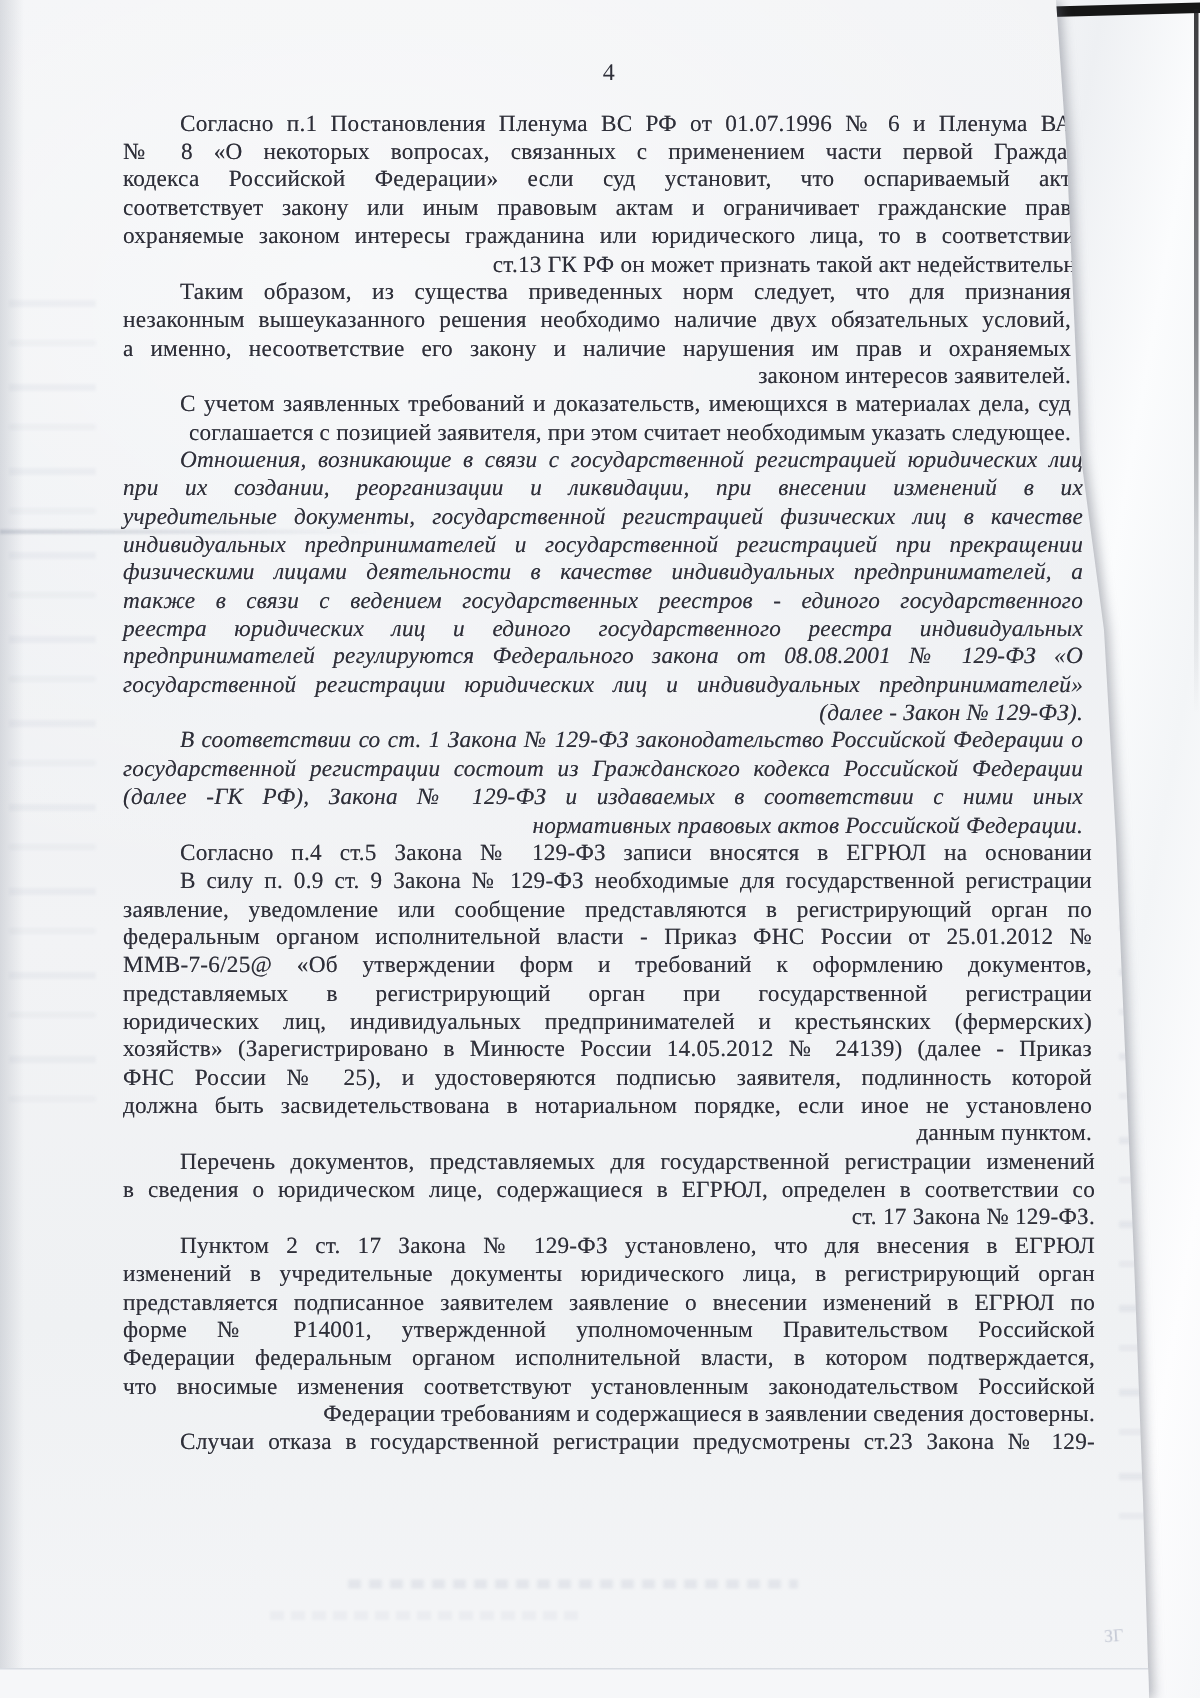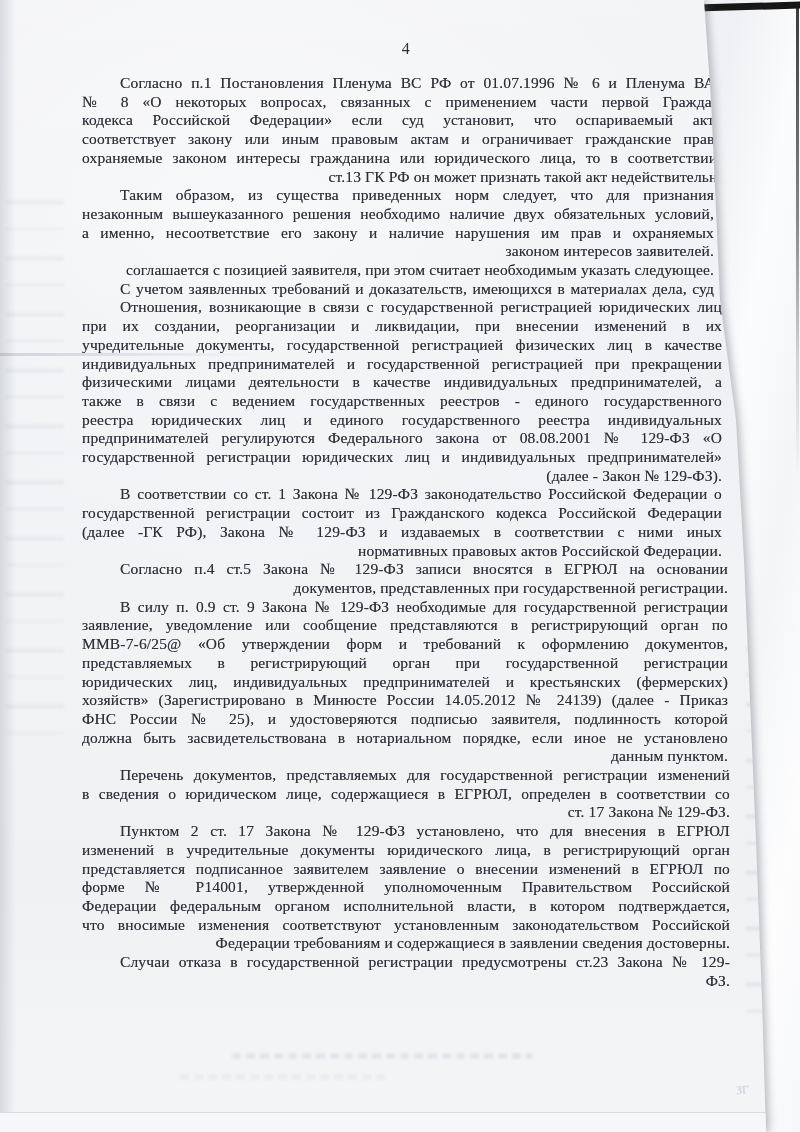--- a/index.html
+++ b/index.html
@@ -72,21 +72,21 @@
   .para{font-size:15.5px;line-height:18.7px;letter-spacing:.15px;}
   .para .line{
     text-align:justify;text-align-last:justify;white-space:nowrap;
     text-shadow:0 0 .4px rgba(46,47,57,.6);
   }
   .para .line.last{text-align:right;text-align-last:auto;}
   .para .line.first{text-indent:38px;}
   
   .para:nth-child(1){width:660px;}
   .para:nth-child(2),.para:nth-child(3){width:632px;}
-  .para:nth-child(4),.para:nth-child(5){width:640px;}
+  .para:nth-child(4),.para:nth-child(5){width:640px;font-style:italic;}
   .para:nth-child(6),.para:nth-child(7){width:646px;}
   .para:nth-child(8),.para:nth-child(9),.para:nth-child(10){width:648px;font-family:Liberation Serif, serif;}
   
   .corner-mark{
     position:absolute;left:736px;top:1083px;
     font-size:12px;color:#7b84a0;opacity:.38;filter:blur(.4px);
     transform:rotate(-4deg);
   }
 </style>
 </head>
@@ -118,22 +118,22 @@
           <div class="line">охраняемые законом интересы гражданина или юридического лица, то в соответствии со</div>
           <div class="line last">ст.13 ГК РФ он может признать такой акт недействительным.</div>
         </div>
         <div class="para">
           <div class="line first">Таким образом, из существа приведенных норм следует, что для признания</div>
           <div class="line">незаконным вышеуказанного решения необходимо наличие двух обязательных условий,</div>
           <div class="line">а именно, несоответствие его закону и наличие нарушения им прав и охраняемых</div>
           <div class="line last">законом интересов заявителей.</div>
         </div>
         <div class="para">
+          <div class="line first">С учетом заявленных требований и доказательств, имеющихся в материалах дела, суд</div>
           <div class="line last">соглашается с позицией заявителя, при этом считает необходимым указать следующее.</div>
-          <div class="line first">С учетом заявленных требований и доказательств, имеющихся в материалах дела, суд</div>
         </div>
         <div class="para">
           <div class="line first">Отношения, возникающие в связи с государственной регистрацией юридических лиц</div>
           <div class="line">при их создании, реорганизации и ликвидации, при внесении изменений в их</div>
           <div class="line">учредительные документы, государственной регистрацией физических лиц в качестве</div>
           <div class="line">индивидуальных предпринимателей и государственной регистрацией при прекращении</div>
           <div class="line">физическими лицами деятельности в качестве индивидуальных предпринимателей, а</div>
           <div class="line">также в связи с ведением государственных реестров - единого государственного</div>
           <div class="line">реестра юридических лиц и единого государственного реестра индивидуальных</div>
           <div class="line">предпринимателей регулируются Федерального закона от 08.08.2001 № 129-ФЗ «О</div>
@@ -141,25 +141,25 @@
           <div class="line last">(далее - Закон № 129-ФЗ).</div>
         </div>
         <div class="para">
           <div class="line first">В соответствии со ст. 1 Закона № 129-ФЗ законодательство Российской Федерации о</div>
           <div class="line">государственной регистрации состоит из Гражданского кодекса Российской Федерации</div>
           <div class="line">(далее -ГК РФ), Закона № 129-ФЗ и издаваемых в соответствии с ними иных</div>
           <div class="line last">нормативных правовых актов Российской Федерации.</div>
         </div>
         <div class="para">
           <div class="line first">Согласно п.4 ст.5 Закона № 129-ФЗ записи вносятся в ЕГРЮЛ на основании</div>
-          <div class="line last">документов, представленных при государственной регистрации.</div>
         </div>
         <div class="para">
           <div class="line first">В силу п. 0.9 ст. 9 Закона № 129-ФЗ необходимые для государственной регистрации</div>
           <div class="line">заявление, уведомление или сообщение представляются в регистрирующий орган по</div>
+          <div class="line">федеральным органом исполнительной власти - Приказ ФНС России от 25.01.2012 №</div>
           <div class="line">ММВ-7-6/25@ «Об утверждении форм и требований к оформлению документов,</div>
           <div class="line">представляемых в регистрирующий орган при государственной регистрации</div>
           <div class="line">юридических лиц, индивидуальных предпринимателей и крестьянских (фермерских)</div>
           <div class="line">хозяйств» (Зарегистрировано в Минюсте России 14.05.2012 № 24139) (далее - Приказ</div>
           <div class="line">ФНС России № 25), и удостоверяются подписью заявителя, подлинность которой</div>
           <div class="line">должна быть засвидетельствована в нотариальном порядке, если иное не установлено</div>
           <div class="line last">данным пунктом.</div>
         </div>
         <div class="para">
           <div class="line first">Перечень документов, представляемых для государственной регистрации изменений</div>
@@ -170,21 +170,20 @@
           <div class="line first">Пунктом 2 ст. 17 Закона № 129-ФЗ установлено, что для внесения в ЕГРЮЛ</div>
           <div class="line">изменений в учредительные документы юридического лица, в регистрирующий орган</div>
           <div class="line">представляется подписанное заявителем заявление о внесении изменений в ЕГРЮЛ по</div>
           <div class="line">форме № Р14001, утвержденной уполномоченным Правительством Российской</div>
           <div class="line">Федерации федеральным органом исполнительной власти, в котором подтверждается,</div>
           <div class="line">что вносимые изменения соответствуют установленным законодательством Российской</div>
           <div class="line last">Федерации требованиям и содержащиеся в заявлении сведения достоверны.</div>
         </div>
         <div class="para">
           <div class="line first">Случаи отказа в государственной регистрации предусмотрены ст.23 Закона № 129-</div>
-          <div class="line last">ФЗ.</div>
         </div>
       </div>
 
     <div class="corner-mark">ЗГ</div>
 
     <div class="bottom-strip"></div>
   </div>
 </div>
 
 </body></html>

